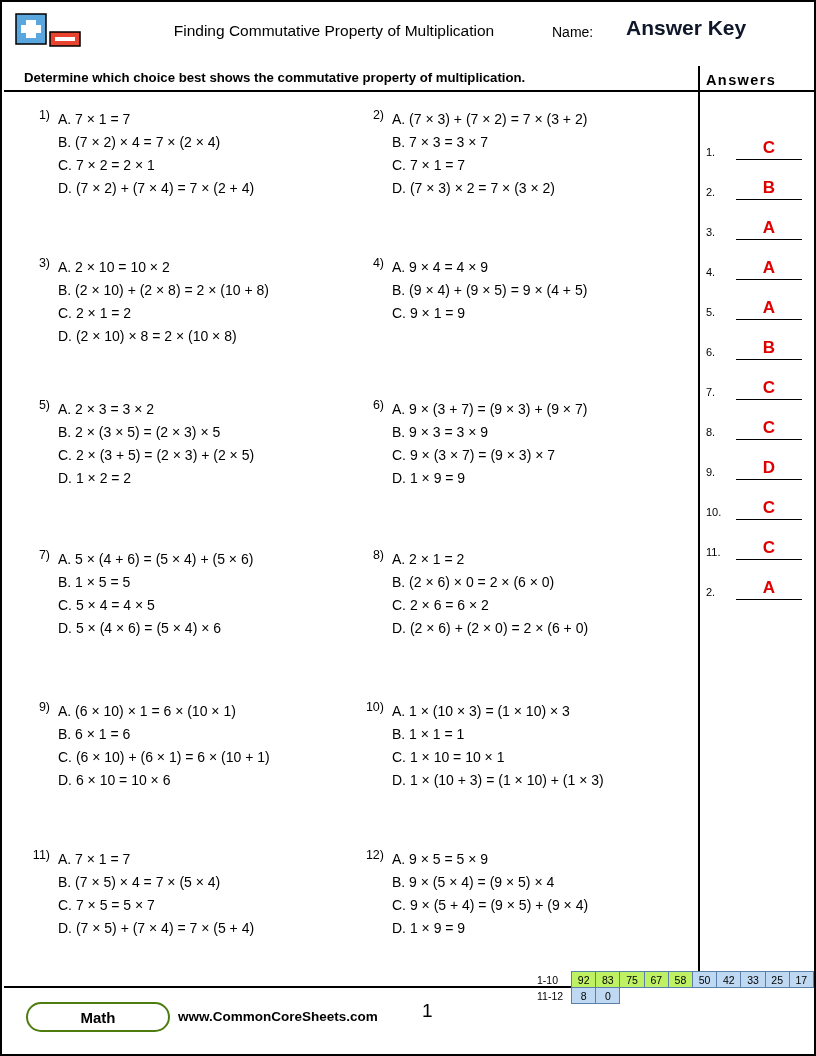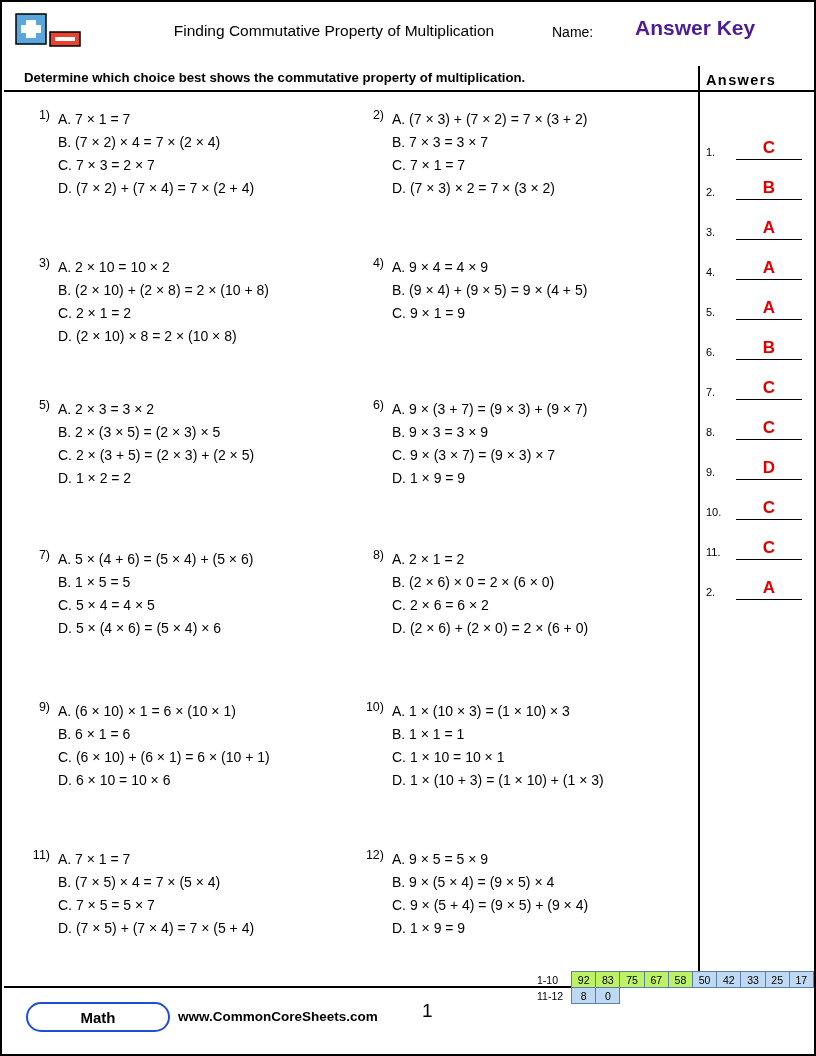--- a/index.html
+++ b/index.html
@@ -54,23 +54,22 @@
     left: 548px;
     top: 20px;
     font-size: 14px;
   }
   .answer-key {
     position: absolute;
     left: 622px;
     top: 12px;
     font-size: 21px;
     font-weight: bold;
-    color: #4c1d95;
+    color: #0f172a;
     font-family: "Liberation Sans", sans-serif;
-    margin-left: 9px;
   }
 
   
   .instructions {
     position: absolute;
     left: 22px;
     top: 68px;
     font-size: 13.2px;
     font-weight: bold;
   }
@@ -171,21 +170,21 @@
     width: 812px;
     height: 2px;
     background: #000;
   }
   .math-pill {
     position: absolute;
     left: 24px;
     top: 1000px;
     width: 144px;
     height: 30px;
-    border: 2px solid #1d4ed8;
+    border: 2px solid #4d7c0f;
     border-radius: 15px;
     box-sizing: border-box;
     text-align: center;
     line-height: 27px;
     font-size: 15px;
     font-weight: bold;
   }
   .site {
     position: absolute;
     left: 176px;
@@ -305,21 +304,21 @@
     </div>
   </div>
 
   <div class="questions">
 
     <div class="q" style="left:22px; top:10px;">
       <div class="qnum">1)</div>
       <div class="choices">
         <div>A. 7 × 1 = 7</div>
         <div>B. (7 × 2) × 4 = 7 × (2 × 4)</div>
-        <div>C. 7 × 3 = 2 × 7</div>
+        <div>C. 7 × 2 = 2 × 1</div>
         <div>D. (7 × 2) + (7 × 4) = 7 × (2 + 4)</div>
       </div>
     </div>
 
     <div class="q" style="left:356px; top:10px;">
       <div class="qnum">2)</div>
       <div class="choices">
         <div>A. (7 × 3) + (7 × 2) = 7 × (3 + 2)</div>
         <div>B. 7 × 3 = 3 × 7</div>
         <div>C. 7 × 1 = 7</div>

